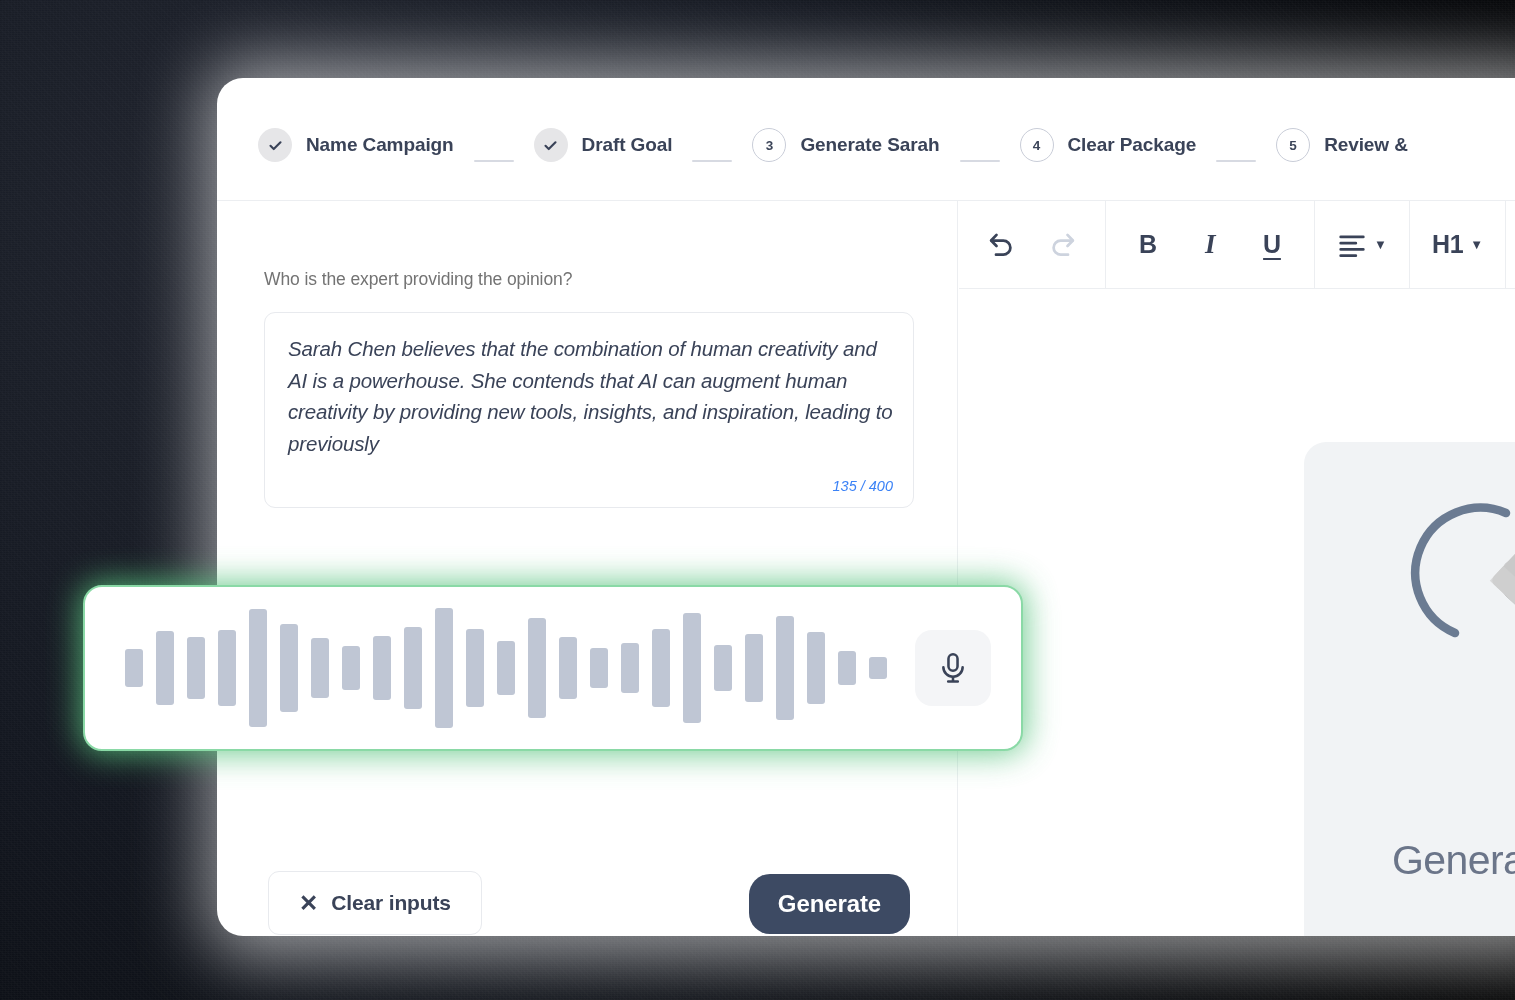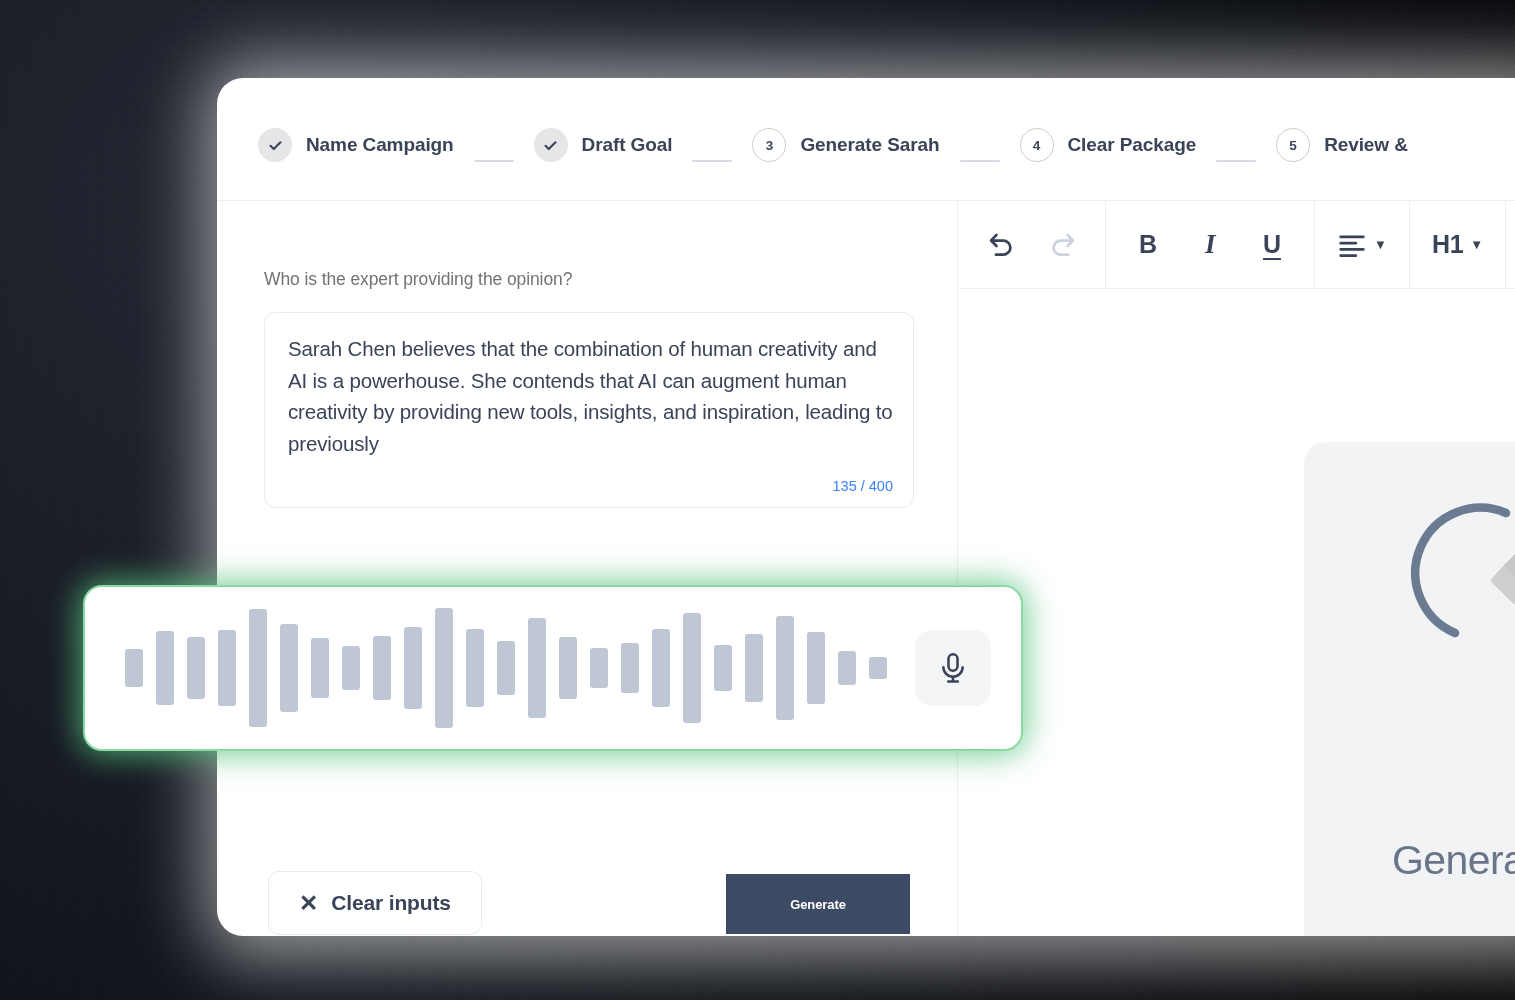--- a/index.html
+++ b/index.html
@@ -133,20 +133,21 @@
     color: #737373;
     letter-spacing: -.1px;
   }
   .answer-box {
     position: absolute;
     left: 47px; top: 111px;
     width: 650px; height: 196px;
     border: 1.4px solid #e8eaee;
     border-radius: 11px;
     background: #ffffff;
+    font-style: italic;
   }
   .answer-text {
     position: absolute;
     left: 23px; top: 20px;
     width: 608px;
     font-size: 20.5px;
     line-height: 31.5px;
     color: #3a4358;
     letter-spacing: -.15px;
   }
@@ -177,25 +178,25 @@
   .clear-btn .x-glyph {
     font-size: 23px; font-weight: 700; color: #3a4358; line-height: 1;
   }
   .clear-btn .lbl {
     font-size: 21px; font-weight: 700; color: #3a4358; letter-spacing: -.15px;
   }
   .generate-btn {
     position: absolute;
     right: 4px; top: 3px;
     display: flex; align-items: center; justify-content: center;
-    width: 184px; height: 60px;
+    width: 161px; height: 60px;
     background: #3d4a63;
     border: none;
-    border-radius: 0;
-    font-size: 13px;
+    border-radius: 21px;
+    font-size: 24px;
     font-weight: 700;
     color: #ffffff;
     letter-spacing: -.1px;
     cursor: pointer;
     font-family: "Liberation Sans", sans-serif;
   }
 
   
   #voice-glow {
     position: absolute;

